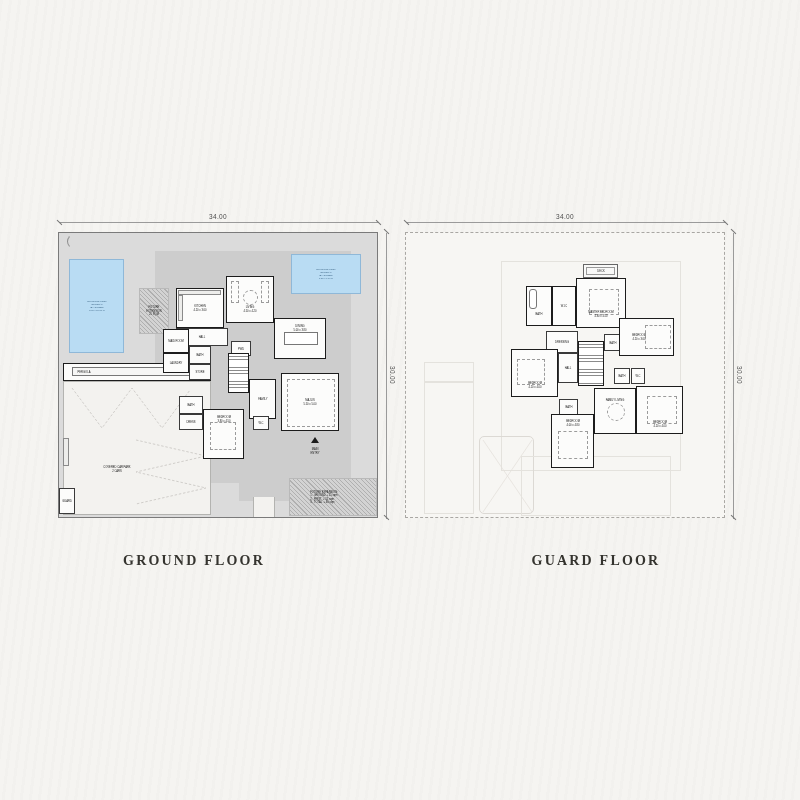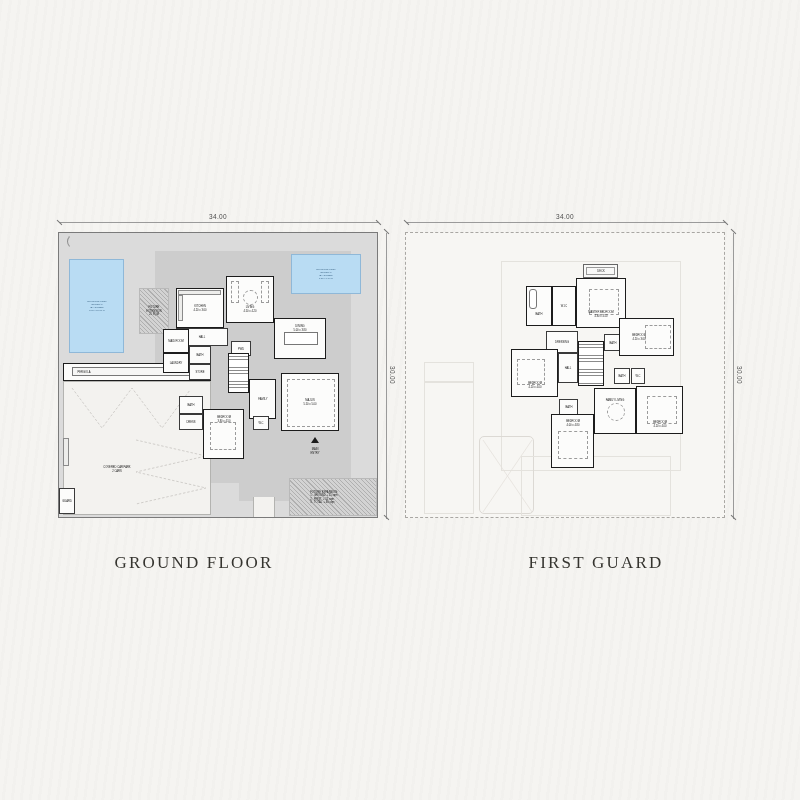--- a/index.html
+++ b/index.html
@@ -30,22 +30,22 @@
     background-image:repeating-linear-gradient(180deg, transparent 0 2.2px, #8b8b8b 2.2px 2.8px);}
   .bed{position:absolute;border:1px dashed #9b9b9b;box-sizing:border-box;}
   .rug{position:absolute;border:1px dashed #999;border-radius:50%;box-sizing:border-box;}
   .ghost{position:absolute;border:1px solid #e4e2dd;box-sizing:border-box;}
   .dim-h{position:absolute;border-top:0.6px solid #9a9a9a;height:0;}
   .dim-v{position:absolute;border-left:0.6px solid #9a9a9a;width:0;}
   .tick{position:absolute;width:7px;height:0;border-top:0.8px solid #777;transform:rotate(45deg);}
   .dimtext{position:absolute;font-size:6.5px;color:#4a4a4a;letter-spacing:0.3px;}
   .dimtext.vert{writing-mode:vertical-rl;}
   .floor-title{position:absolute;transform:translateX(-50%);
-    font-family:"Liberation Serif","DejaVu Serif",serif;font-size:17px;
-    letter-spacing:2.2px;color:#35342f;}
+    font-family:"Liberation Serif","DejaVu Serif",serif;font-size:14px;
+    letter-spacing:2.2px;color:#35342f;font-weight:bold;}
   .counter{position:absolute;background:#ededeb;border:0.5px solid #8a8a8a;box-sizing:border-box;}
   .furn{position:absolute;border:0.8px solid #777;box-sizing:border-box;background:#fff;}
   .tri-up{position:absolute;width:0;height:0;border-left:4px solid transparent;
     border-right:4px solid transparent;border-bottom:6px solid #1c1c1c;}
   .arc{position:absolute;border:1px solid transparent;border-left-color:#8e8e8e;border-radius:50%;}
   svg{position:absolute;left:0;top:0;}
 </style>
 </head>
 <body>
 
@@ -249,13 +249,13 @@
   </div>
   <div class="room lite" style="left:208px;top:135px;width:16px;height:16px;">
     <span class="rlabel">BATH</span>
   </div>
   <div class="room lite" style="left:225px;top:135px;width:14px;height:16px;">
     <span class="rlabel">W.C</span>
   </div>
 </div>
 
 <div class="floor-title" style="left:194px;top:553px;">GROUND FLOOR</div>
-<div class="floor-title" style="left:596px;top:553px;">FIRST GUARD</div>
+<div class="floor-title" style="left:596px;top:553px;">GUARD FLOOR</div>
 
 </body></html>

